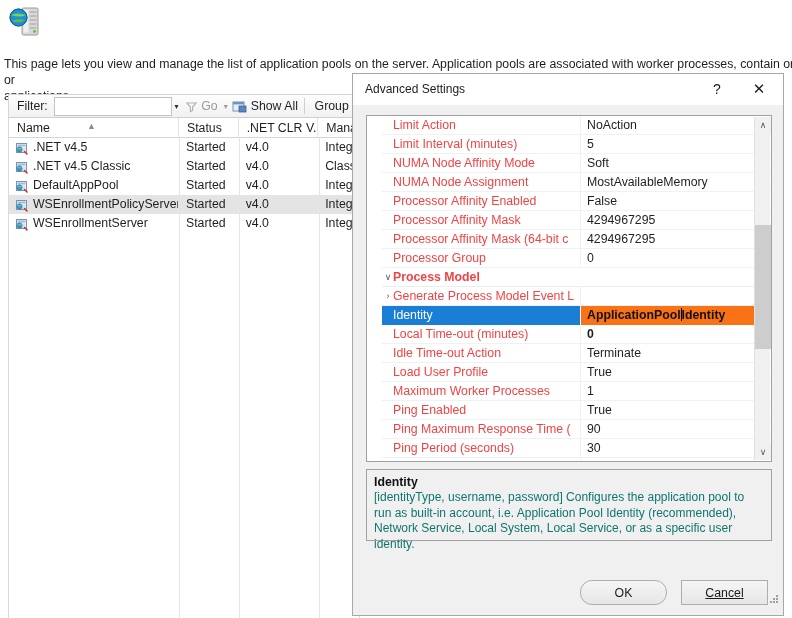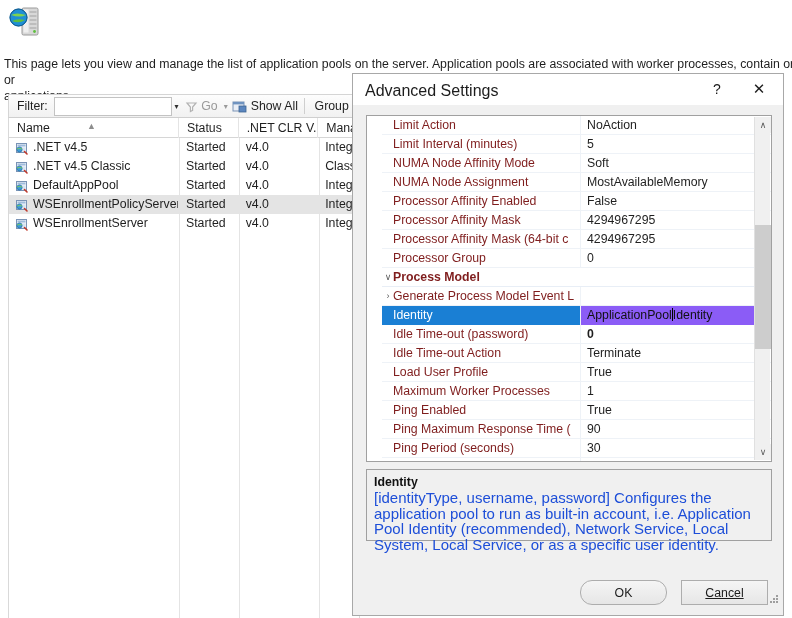--- a/index.html
+++ b/index.html
@@ -89,21 +89,21 @@
   .dialog {
     position: absolute; left: 352px; top: 73px; width: 432px; height: 543px;
     background: #f0f0f0; border: 1px solid #a8a8a8;
     box-shadow: 0 0 0 0 rgba(0,0,0,0);
   }
   .dlg-title {
     height: 31px; position: relative; background: #ffffff;
     border-bottom: 1px solid #ffffff;
   }
   .dlg-title-text {
-    position:absolute; left: 12px; top: 8px; font-size: 16px; color: #1c1c1c;
+    position:absolute; left: 12px; top: 8px; font-size: 12px; color: #1c1c1c;
   }
   .dlg-btn {
     position: absolute; top: 0; height: 30px; width: 40px;
     display:flex; align-items:center; justify-content:center;
     font-size: 14px; color:#1a1a1a; background: transparent; border: none;
     font-family: inherit;
   }
   .dlg-help { right: 46px; font-size: 14px; }
   .dlg-close { right: 4px; font-size: 15px; }
 
@@ -113,34 +113,34 @@
     border: 1px solid #a0a0a0; background: #fff; display: flex;
   }
   .grid-scrollpad { width: 15px; background: #fff; flex: none; }
   .grid-body { flex: 1; position: relative; overflow: hidden; background:#fff; }
   .grow {
     display: flex; height: 19px; align-items: center;
     border-bottom: 1px solid #eef2f7;
     position: relative;
   }
   .gname {
-    width: 199px; flex: none; font-size: 12.3px; color: #7f1d1d;
+    width: 199px; flex: none; font-size: 12.3px; color: #ef4444;
     padding-left: 11px; overflow: hidden; white-space: nowrap;
     height: 19px; line-height: 19px;
     border-right: 1px solid #eef2f7;
   }
   .gval {
     flex: 1; font-size: 12.3px; color: #1f1f1f; padding-left: 6px;
     overflow: hidden; white-space: nowrap; height: 19px; line-height:19px;
   }
   .grow.category { background: #fff; }
   .grow.category .gname { font-weight: bold; border-right: none; }
   .grow.category { border-bottom: 1px solid #e8eef6; }
   .grow.selected .gname { background: #1a7fd4; color: #fff; }
-  .grow.selected .gval { font-weight: normal; color:#111; background:#8b5cf6; }
+  .grow.selected .gval { font-weight: bold; color:#111; background:#f97316; }
   .caret-left { position:absolute; left:1px; width: 10px; text-align:center; font-size: 9px; color:#5a5a5a; }
   .text-caret {
     display:inline-block; width:1px; height: 13px; background:#000;
     vertical-align: -2px; margin: 0 0px;
   }
   .ellipsis-btn {
     position: absolute; right: 1px; top: 2px; width: 16px; height: 15px;
     background: linear-gradient(to bottom,#fbfbfb,#ebebeb);
     border: 1px solid #9b9b9b; font-size: 9px; color:#333;
     display:flex; align-items:flex-end; justify-content:center; line-height: 8px;
@@ -163,21 +163,21 @@
     position:absolute; left:0; width: 16px; top: 108px; height: 124px;
     background: #cdcdcd;
   }
 
   
   .desc-panel {
     position:absolute; left: 13px; top: 395px; width: 406px; height: 72px;
     border: 1px solid #a0a0a0; background: #f0f0f0; padding: 5px 7px 0 7px;
   }
   .desc-title { font-size: 12.3px; font-weight: bold; color:#111; margin-bottom: 1px; }
-  .desc-body { font-size: 15px; line-height: 15.5px; color:#1d4ed8; }
+  .desc-body { font-size: 12px; line-height: 15.5px; color:#0f766e; }
 
   
   .dlg-footer { position:absolute; left:0; right:0; bottom: 10px; height: 28px; }
   .btn {
     position:absolute; width: 87px; height: 25px;
     background: linear-gradient(to bottom,#f5f5f5,#e6e6e6);
     border: 1px solid #adadad; font-size: 12.3px; color:#1b1b1b;
     font-family: inherit; display:flex; align-items:center; justify-content:center;
   }
   .btn-ok { right: 116px; bottom: 0; border-radius: 12px; }
@@ -389,21 +389,21 @@
             <span class="caret-left">›</span>
             <div class="gname">Generate Process Model Event L</div>
             <div class="gval"></div>
           </div>
           <div class="grow selected">
             <div class="gname">Identity</div>
             <div class="gval"><span>ApplicationPool</span><span class="text-caret"></span><span>Identity</span></div>
             <span class="ellipsis-btn">...</span>
           </div>
           <div class="grow">
-            <div class="gname">Idle Time-out (password)</div>
+            <div class="gname">Local Time-out (minutes)</div>
             <div class="gval" style="font-weight: bold;">0</div>
           </div>
           <div class="grow">
             <div class="gname">Idle Time-out Action</div>
             <div class="gval">Terminate</div>
           </div>
           <div class="grow">
             <div class="gname">Load User Profile</div>
             <div class="gval">True</div>
           </div>

